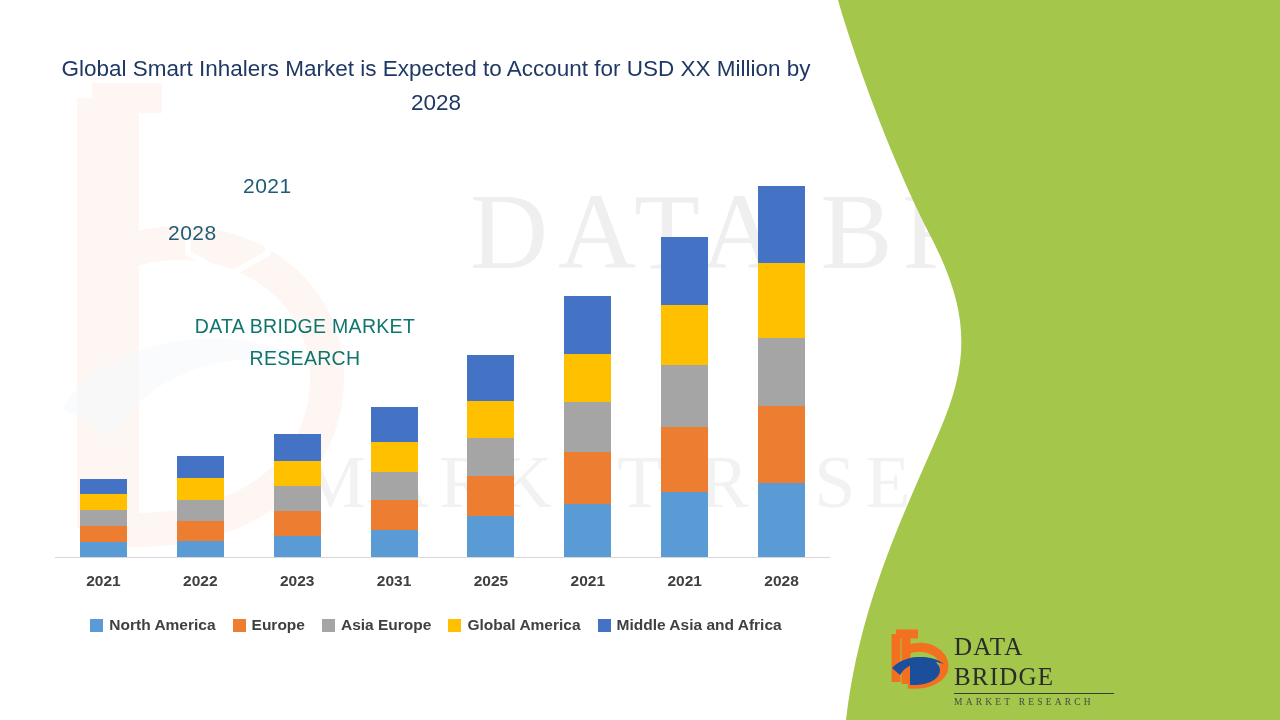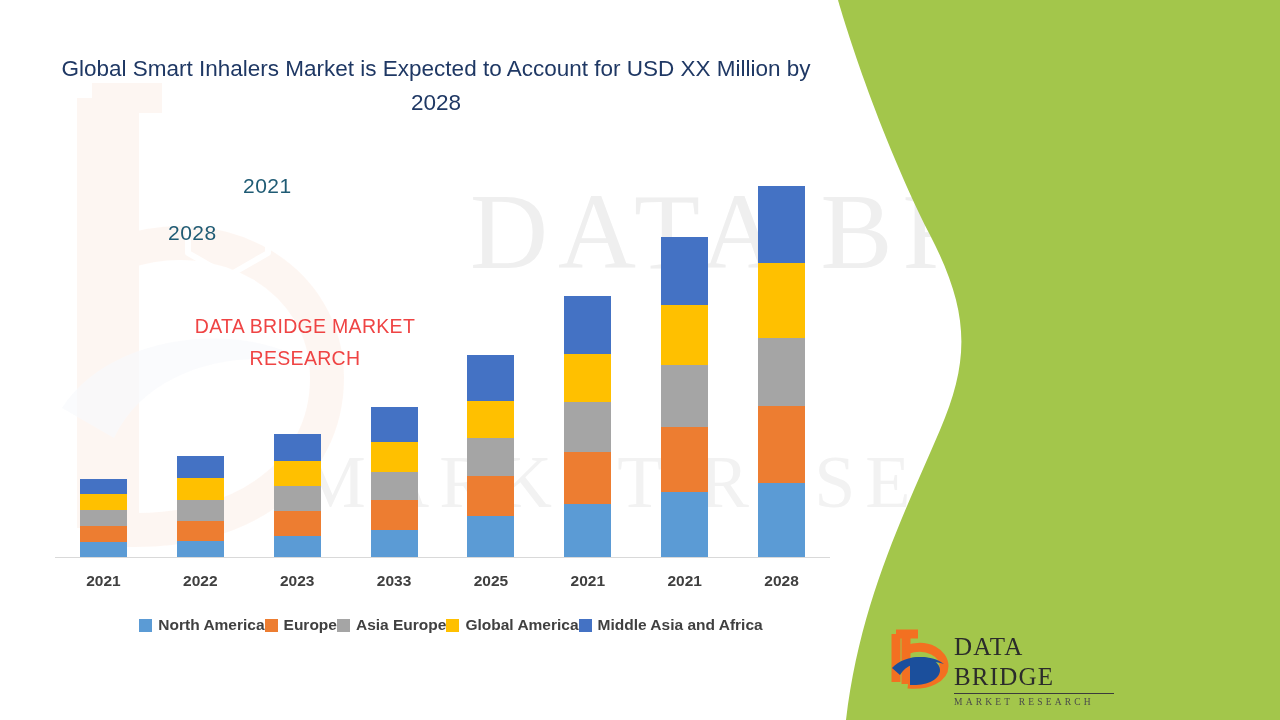--- a/index.html
+++ b/index.html
@@ -50,21 +50,21 @@
     color: #ffffff;
     font-size: 21px;
     line-height: 31px;
     font-weight: 400;
   }
   .panel-brand {
     position: absolute;
     left: 160px; top: 310px;
     width: 290px;
     text-align: center;
-    color: #ef4444;
+    color: #0f766e;
     font-size: 19.5px;
     line-height: 32px;
     letter-spacing: .3px;
   }
   .hexes { position: absolute; left: 150px; top: 140px; width: 240px; height: 140px; }
   .hex-label {
     position: absolute;
     color: #1f5b74;
     font-size: 21px;
     letter-spacing: .5px;
@@ -133,25 +133,26 @@
     position: absolute;
     width: 70px;
     text-align: center;
     font-size: 15.5px;
     font-weight: bold;
     color: #404040;
   }
 
   .legend {
     position: absolute;
-    left: 56px; top: 616px;
+    left: 41px; top: 616px;
     width: 790px;
     display: flex;
     justify-content: center;
     align-items: flex-end;
+    gap: 17px;
   }
   .legend-item { display: flex; align-items: center; gap: 6px; }
   .legend-swatch { width: 13px; height: 13px; }
   .legend-label {
     font-size: 15.5px;
     font-weight: bold;
     color: #404040;
     white-space: nowrap;
   }
 </style>
@@ -230,21 +231,21 @@
         <div class="seg" style="height: 75px; background: rgb(255, 192, 0);"></div>
         <div class="seg" style="height: 77px; background: rgb(68, 114, 196);"></div>
       </div>
     </div>
   <div class="axis-line"></div>
 
   <div class="xlabels" id="xlabels">
       <div class="xlabel" style="left: 13.4375px;">2021</div>
       <div class="xlabel" style="left: 110.312px;">2022</div>
       <div class="xlabel" style="left: 207.188px;">2023</div>
-      <div class="xlabel" style="left: 304.062px;">2033</div>
+      <div class="xlabel" style="left: 304.062px;">2031</div>
       <div class="xlabel" style="left: 400.938px;">2025</div>
       <div class="xlabel" style="left: 497.812px;">2021</div>
       <div class="xlabel" style="left: 594.688px;">2021</div>
       <div class="xlabel" style="left: 691.562px;">2028</div>
     </div>
 
   <div class="legend" id="legend">
       <div class="legend-item">
         <span class="legend-swatch" style="background: rgb(91, 155, 213);"></span>
         <span class="legend-label">North America</span>

